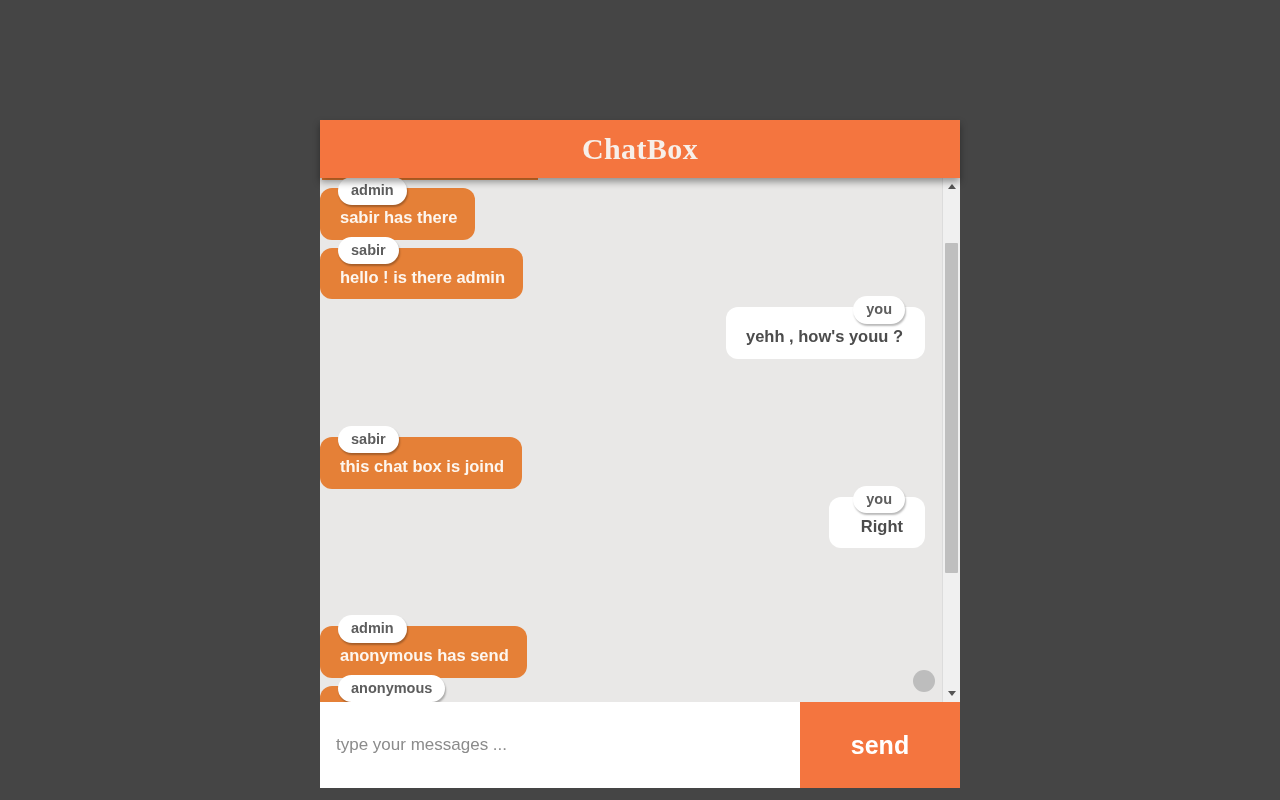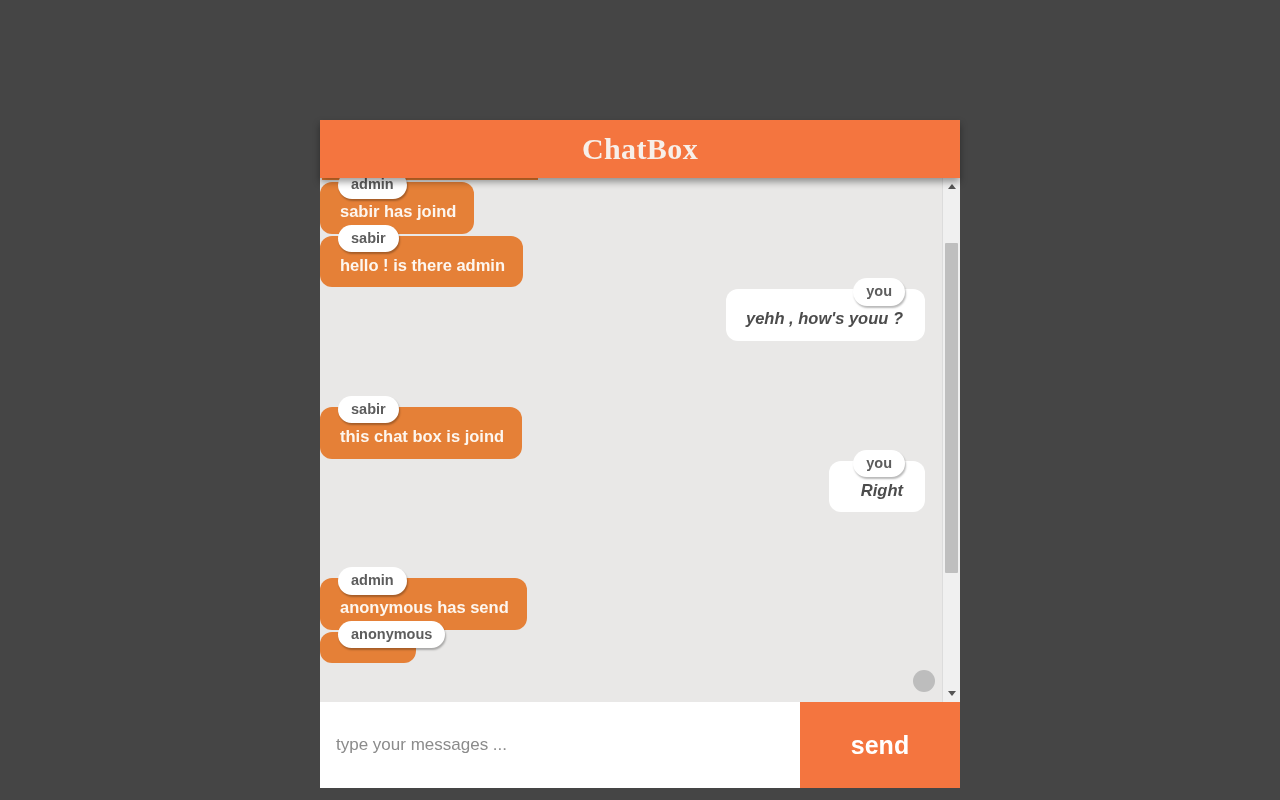--- a/index.html
+++ b/index.html
@@ -66,21 +66,21 @@
   .top-rule {
     height: 0;
     border-top: 2px solid #f08030;
     width: 216px;
     margin: 10px 0 0 2px;
   }
 
   
   .row {
     display: flex;
-    margin-top: 2px;
+    margin-top: 8px;
     position: relative;
   }
   .row.left  { justify-content: flex-start; }
   .row.right { justify-content: flex-end; padding-right: 16px; }
   .row.spacer { height: 62px; }
 
   
   .bubble {
     position: relative;
     border-radius: 12px;
@@ -118,21 +118,21 @@
     right: 20px;
   }
 
   .text {
     font-size: 16.5px;
     font-weight: bold;
     line-height: 1.25;
     white-space: nowrap;
   }
   .bubble.them .text { color: #fdf6ef; }
-  .bubble.me   .text { color: #4c4c4c; font-style: italic; }
+  .bubble.me   .text { color: #4c4c4c; }
 
   
   .scrollbar {
     width: 17px;
     flex: 0 0 17px;
     background: #f0f0f0;
     border-left: 1px solid #dcdcdc;
     position: relative;
   }
   .sb-btn {
@@ -215,21 +215,21 @@
   </div>
 
   <div class="messages-outer">
 
     <div class="messages">
       <div class="msg-list" id="message-list">
         <div class="top-rule"></div>
       <div class="row left">
             <div class="bubble them">
               <span class="badge">admin</span>
-              <div class="text">sabir has joind</div>
+              <div class="text">sabir has there</div>
             </div>
           </div>
           <div class="row left">
             <div class="bubble them">
               <span class="badge">sabir</span>
               <div class="text">hello ! is there admin</div>
             </div>
           </div>
           <div class="row right">
             <div class="bubble me">

